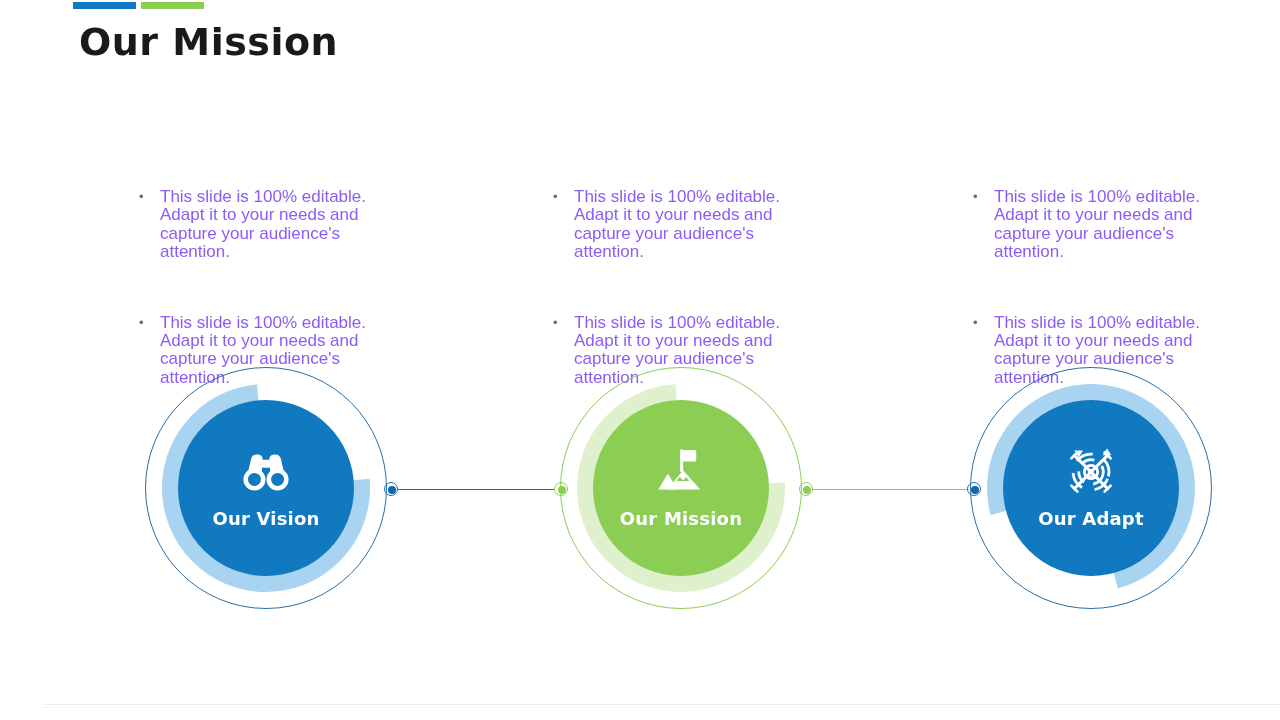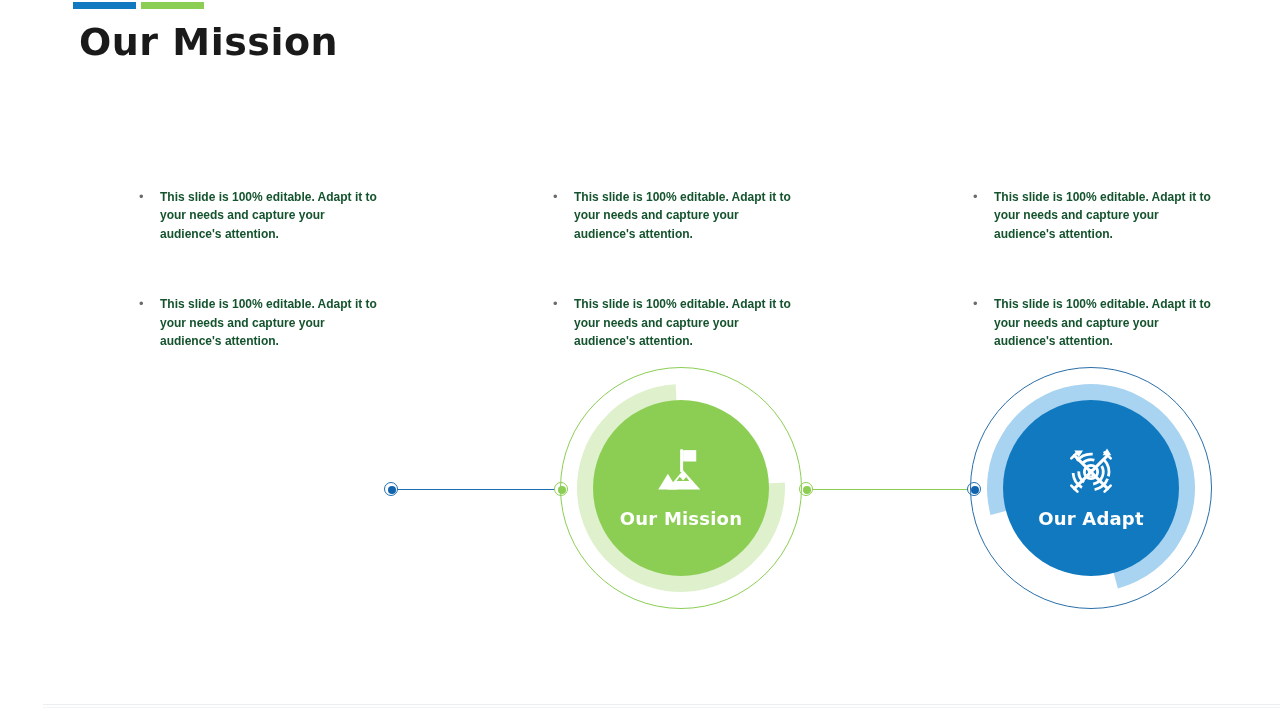--- a/index.html
+++ b/index.html
@@ -92,25 +92,24 @@
   .bullet:last-child { margin-bottom: 0; }
   .bullet-dot {
     flex: 0 0 auto;
     width: 21px;
     font-size: 13px;
     line-height: 18px;
     color: #6b6b6b;
     text-align: left;
   }
   .bullet-text {
-    font-size: 12px;
+    font-size: 17px;
     line-height: 18.4px;
-    color: #14532d;
+    color: #8b5cf6;
     width: 224px;
-    font-weight: bold;
   }
 
   
   .diagram {
     position: absolute;
     left: 0;
     top: 358px;
     width: 1248px;
     height: 260px;
   }
@@ -310,20 +309,38 @@
     <div class="connector k2">
       <div class="line"></div>
       <div class="knot green left">
           <div class="inner"></div>
         </div>
       <div class="knot blue right">
           <div class="inner"></div>
         </div>
     </div>
 
+    <div class="node n1">
+      <div class="ring-outline"></div>
+      <div class="ring-halo"></div>
+      <div class="disc">
+        <svg class="node-icon" viewBox="0 0 64 64">
+          <g fill="#ffffff">
+            <path d="M22 12c-4.2 0-6.6 2.2-7.2 5.6L10.6 36h16.2l1.4-17.6C28.4 14.4 26.2 12 22 12z"></path>
+            <path d="M42 12c4.2 0 6.6 2.2 7.2 5.6L53.4 36H37.2l-1.4-17.6C35.6 14.4 37.8 12 42 12z"></path>
+            <rect x="27" y="18" width="10" height="9" rx="2"></rect>
+            <circle cx="18.8" cy="40.5" r="12.6"></circle>
+            <circle cx="45.2" cy="40.5" r="12.6"></circle>
+          </g>
+          <circle cx="18.8" cy="40.5" r="7.4" fill="#1179bf"></circle>
+          <circle cx="45.2" cy="40.5" r="7.4" fill="#1179bf"></circle>
+        </svg>
+        <div class="node-label">Our Vision</div>
+      </div>
+    </div>
 
     <div class="node n2">
       <div class="ring-outline"></div>
       <div class="ring-halo"></div>
       <div class="disc">
         <svg class="node-icon" viewBox="0 0 64 64">
           <g fill="#ffffff">
             <rect x="31" y="6" width="3.4" height="26" rx="1"></rect>
             <path d="M34.4 7h15v13h-15z"></path>
             <path d="M34.4 30 L54 52 H16 z"></path>

